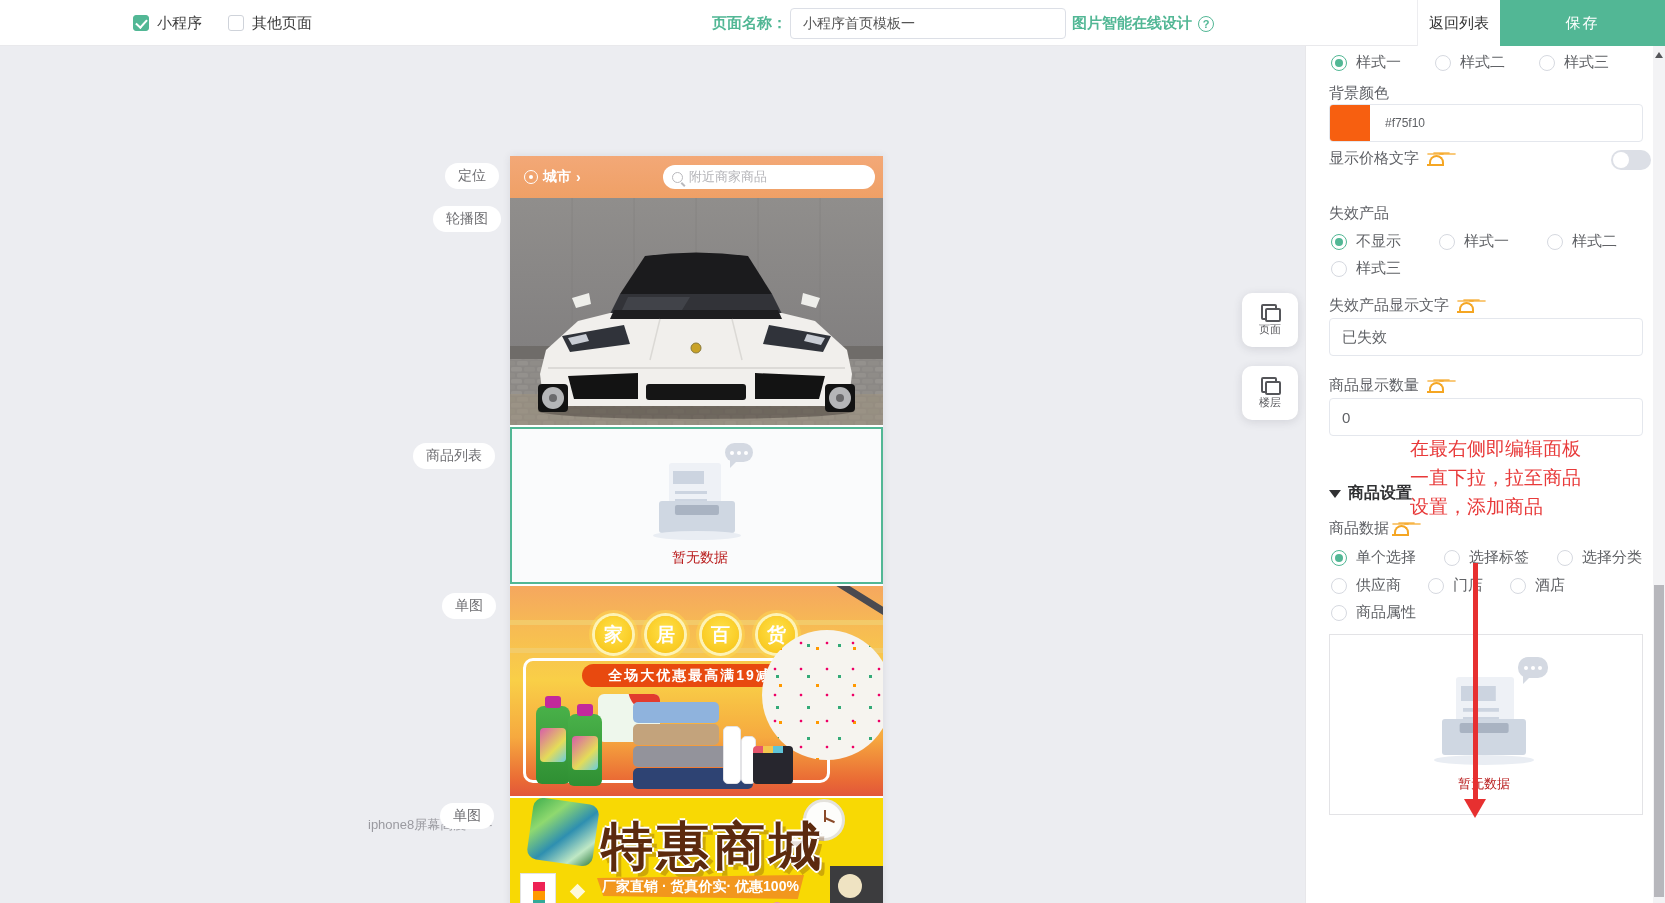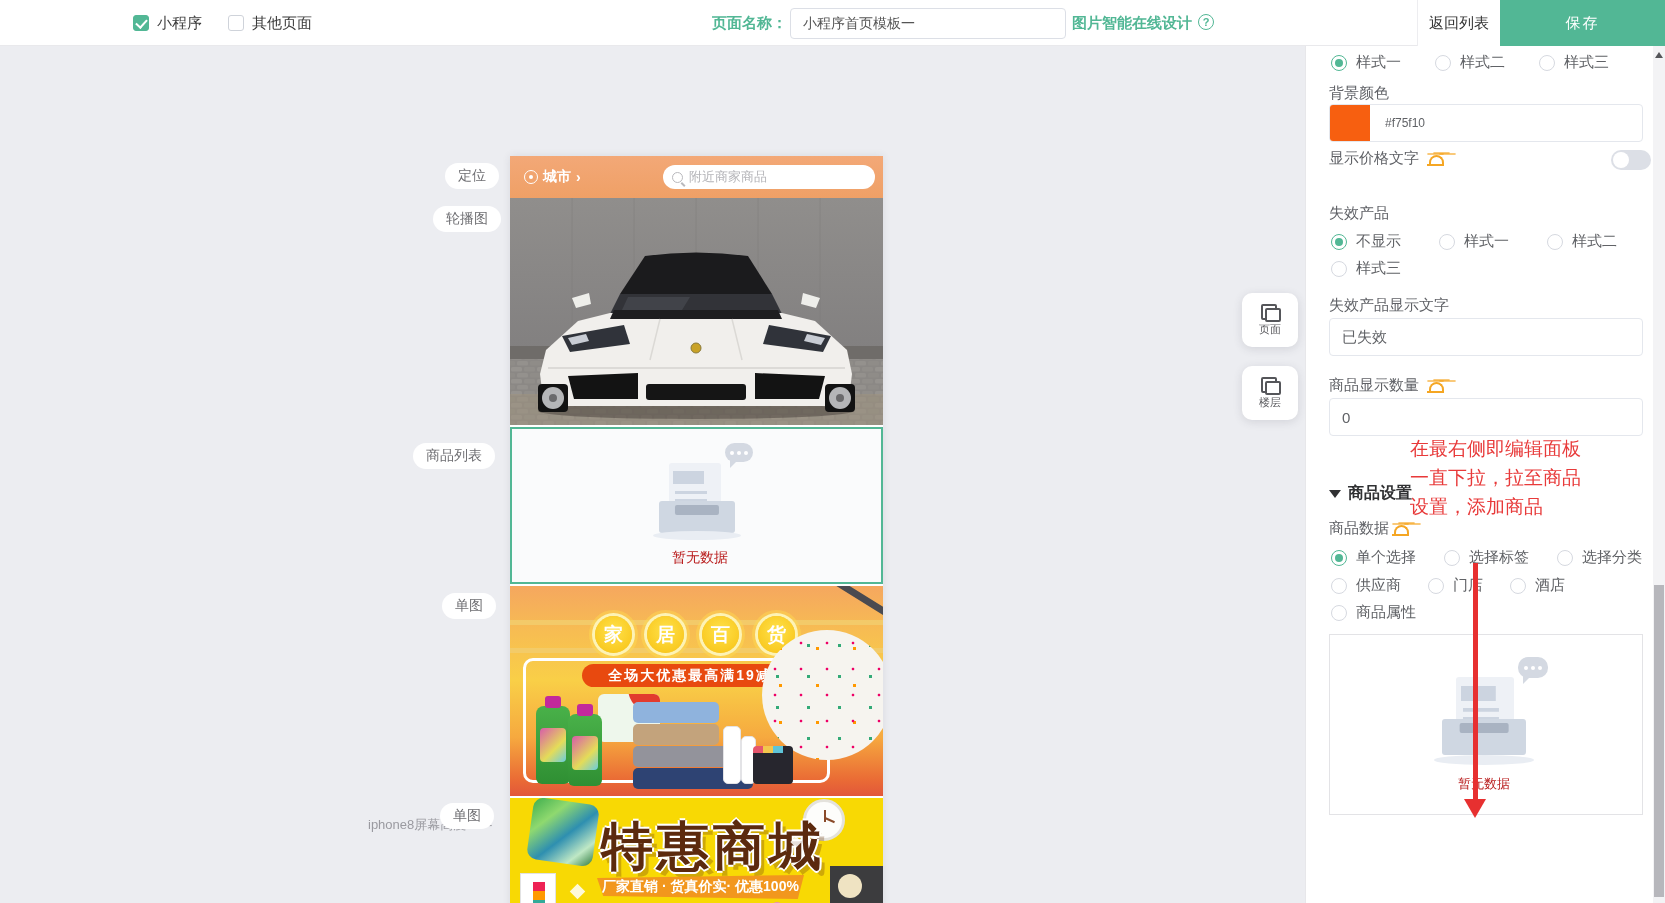--- a/index.html
+++ b/index.html
@@ -8,21 +8,21 @@
 
   
   .topbar { position:absolute; left:0; top:0; width:1665px; height:46px; background:#fff; border-bottom:1px solid #e9e9ec; z-index:40; }
   .cb-group { position:absolute; left:133px; top:0; height:46px; display:flex; align-items:center; gap:26px; }
   .cb-item { display:flex; align-items:center; gap:8px; font-size:15px; color:#3a3a3a; cursor:pointer; }
   .cb-box { width:16px; height:16px; border:1px solid #cfd3da; border-radius:3px; background:#fff; position:relative; }
   .cb-box.on { background:#52b795; border-color:#52b795; }
   .cb-box.on::after { content:""; position:absolute; left:4px; top:1px; width:5px; height:9px; border:solid #fff; border-width:0 2px 2px 0; transform:rotate(42deg); }
   .pagename-label { position:absolute; left:712px; top:14px; font-size:15px; font-weight:bold; color:#52b795; }
   .pagename-input { position:absolute; left:790px; top:8px; width:276px; height:31px; border:1px solid #dcdfe6; border-radius:4px; padding:0 12px; font-size:14px; color:#555; outline:none; font-family:inherit; }
-  .design-link { position:absolute; left:1072px; top:14px; font-size:15px; font-weight:bold; color:#52b795; cursor:pointer; display:flex; gap:6px; }
+  .design-link { position:absolute; left:1072px; top:14px; font-size:15px; font-weight:bold; color:#52b795; cursor:pointer; display:flex; align-items:center; gap:6px; }
   .help-circ { width:16px; height:16px; border:1.5px solid #52b795; border-radius:50%; font-size:11px; font-weight:bold; color:#52b795; display:flex; align-items:center; justify-content:center; }
   .back-btn { position:absolute; left:1417px; top:0; width:83px; height:46px; background:#fff; border:none; border-left:1px solid #ededf0; font-size:15px; color:#333; cursor:pointer; font-family:inherit; }
   .save-btn { position:absolute; left:1500px; top:0; width:165px; height:46px; background:#52b795; border:none; font-size:15px; color:#fff; cursor:pointer; font-family:inherit; letter-spacing:2px; }
 
   
   .canvas { position:absolute; left:0; top:46px; width:1665px; height:857px; background:#ecedf1; }
 
   .tag-pill { position:absolute; background:#fff; color:#6e6e72; font-size:14px; padding:4px 13px; border-radius:14px; white-space:nowrap; }
   .screen-note { position:absolute; left:368px; top:770px; font-size:13px; color:#9a9aa0; white-space:nowrap; }
 
@@ -322,21 +322,21 @@
           <span>样式二</span>
         </span>
     </div>
     <div class="radio-row" style="top:213px;">
       <span class="radio-item">
           <span class="radio"></span>
           <span>样式三</span>
         </span>
     </div>
 
-    <div class="p-label" style="top:250px;flex-direction:column;">
+    <div class="p-label" style="top:250px;">
       <span>失效产品显示文字</span>
         <span class="alert-ic"></span>
     </div>
     <input class="p-input" style="top: 272px;" readonly="" value="已失效">
 
     <div class="p-label" style="top:330px;">
       <span>商品显示数量</span>
         <span class="alert-ic"></span>
     </div>
     <input class="p-input" style="top: 352px;" readonly="" value="0">

